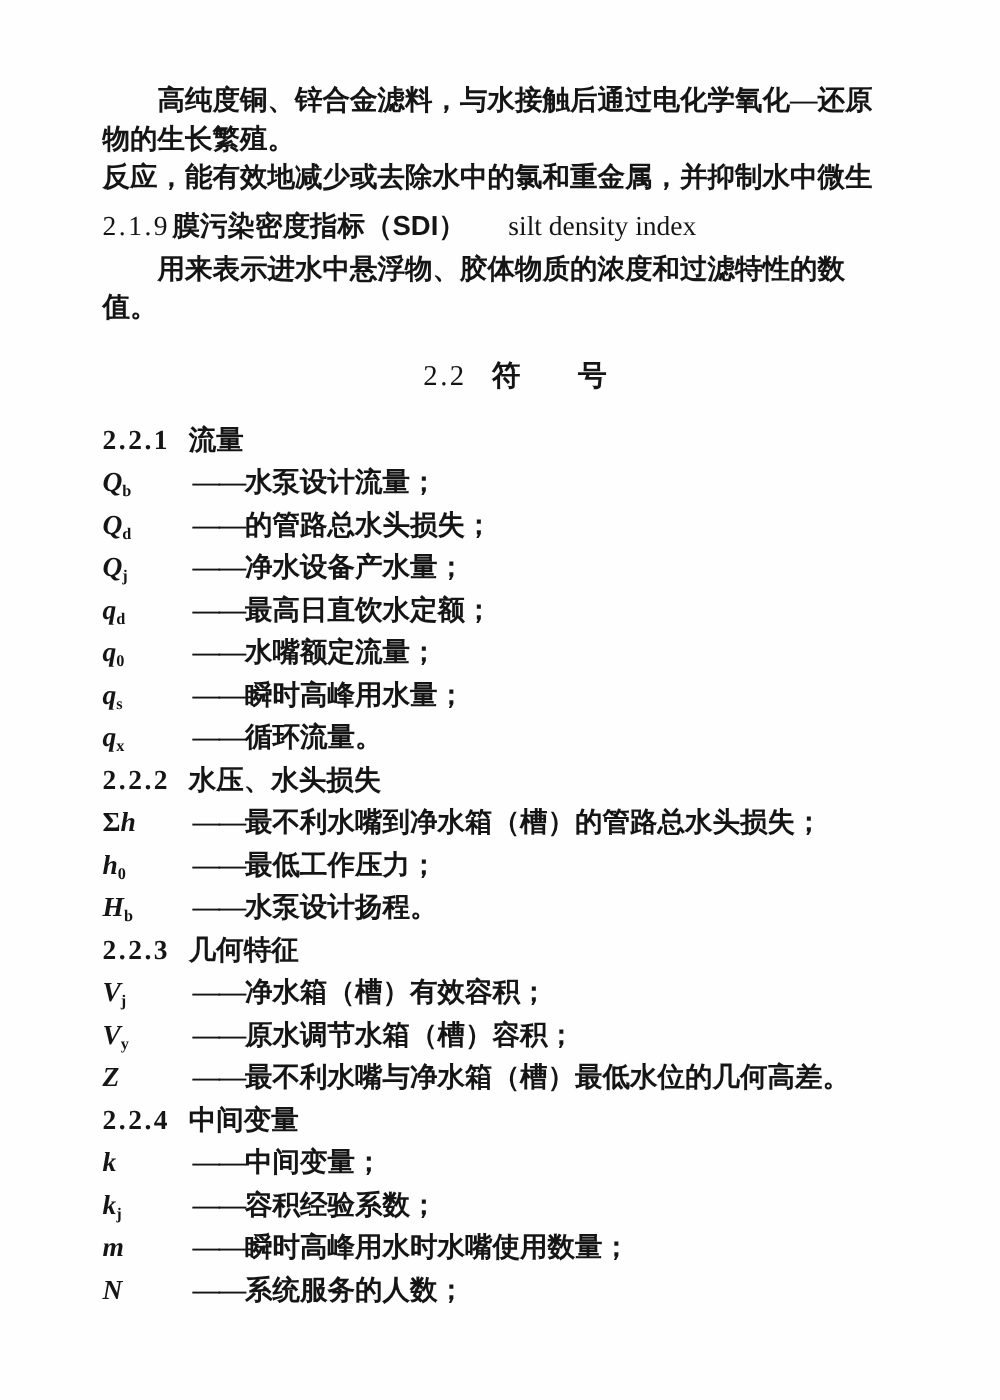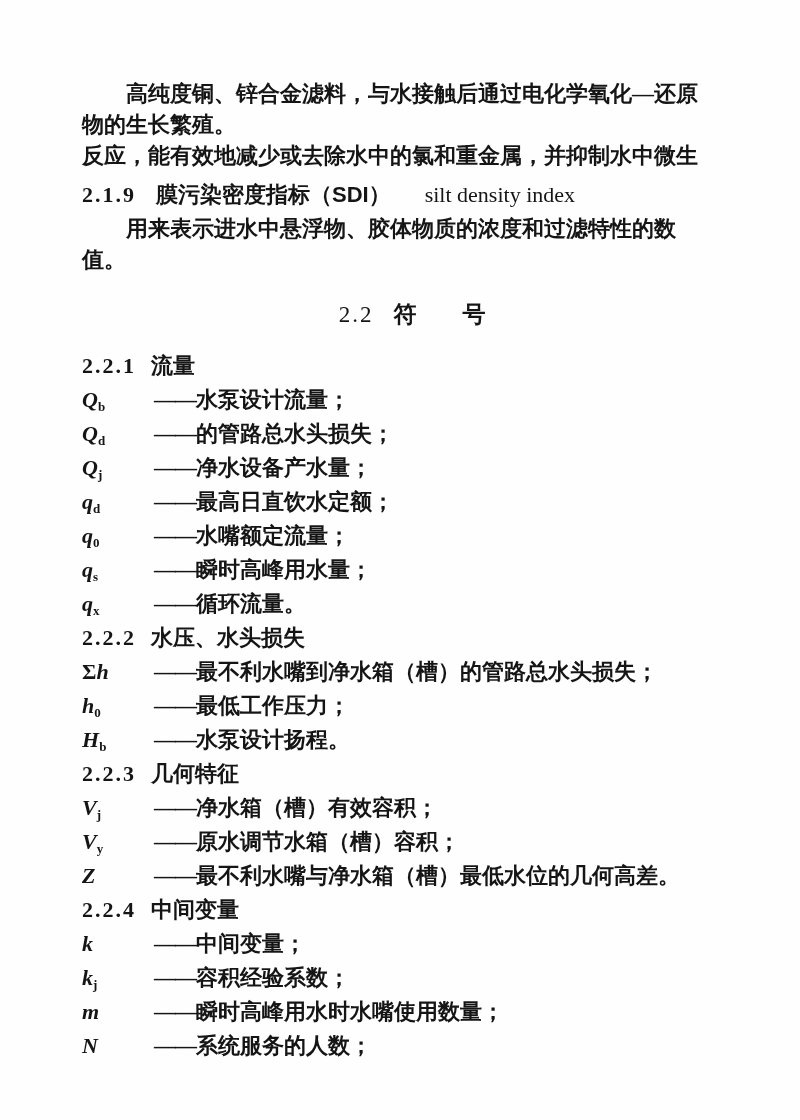--- a/index.html
+++ b/index.html
@@ -4,29 +4,29 @@
 <style>
   html,body { margin:0; padding:0; }
   body {
     width:800px; height:1120px;
     background:#ffffff;
     font-family:"Liberation Serif","DejaVu Serif",serif;
     color:#151515;
     -webkit-font-smoothing:antialiased;
   }
   .page { position:relative; width:800px; height:1120px; background:#fefefe; overflow:hidden; }
-  .content { position:absolute; left:82px; top:78px; width:660px; }
+  .content { position:absolute; left:82px; top:64px; width:660px; }
 
   .para { line-height:31px; font-size:22px; font-weight:600; }
   .para .line { white-space:nowrap; }
   .para .line.first { text-indent:44px; }
 
   .term-heading { margin-top:8px; line-height:32px; font-size:22px; white-space:nowrap; }
   .term-heading .num {
-    font-weight:700; letter-spacing:2px; margin-right:20px;
+    font-weight:400; letter-spacing:2px; margin-right:2px;
     font-family:"Liberation Serif","DejaVu Serif",serif;
   }
   .term-heading .zh {
     font-weight:700;
     font-family:"Liberation Sans","DejaVu Sans",sans-serif;
   }
   .term-heading .en {
     margin-left:34px; font-weight:400; font-size:22px;
     font-family:"Liberation Serif","DejaVu Serif",serif;
     text-align:center;

